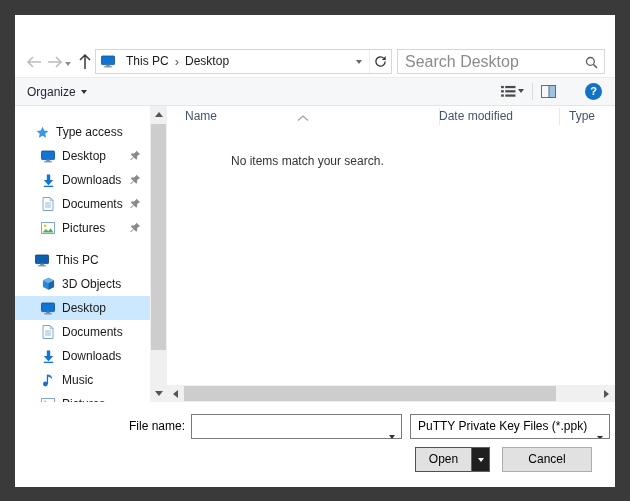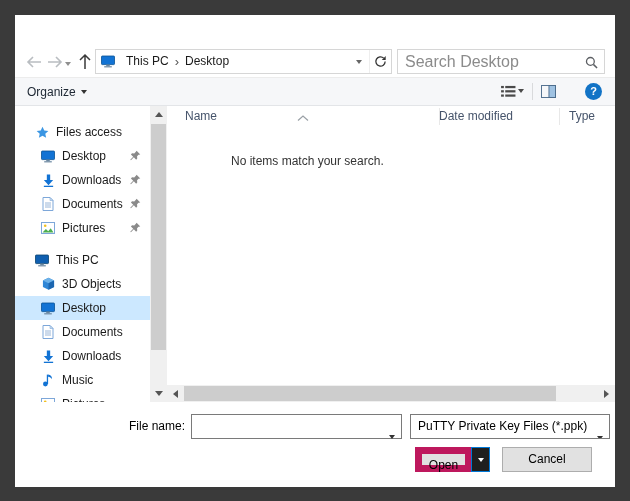--- a/index.html
+++ b/index.html
@@ -61,21 +61,21 @@
   .hsep { position:absolute; top:2px; width:1px; height:17px; background:#e8e8e8; }
   .sort-caret { position:absolute; left:130px; top:1px; }
   .empty-msg { position:absolute; left:64px; top:48px; font-size:12px; color:#333; white-space:nowrap; }
   
   .fname-label { position:absolute; left:0; top:399px; width:170px; height:25px; line-height:25px; text-align:right; font-size:12px; color:#000; }
   .fname-combo { position:absolute; left:176px; top:399px; width:211px; height:25px; border:1px solid #7a7a7a; background:#fff; }
   .fname-combo input { width:100%; height:100%; border:0; outline:none; padding:0 20px 0 6px; font-size:12px; font-family:"Liberation Sans",sans-serif; }
   .combo-dd { position:absolute; right:6px; top:10px; }
   .ftype-combo { position:absolute; left:395px; top:399px; width:200px; height:25px; border:1px solid #7a7a7a; background:#fff; font-size:12px; color:#000; line-height:23px; padding-left:7px; white-space:nowrap; overflow:hidden; }
   .btn { position:absolute; top:432px; height:25px; background:#e1e1e1; text-align:center; line-height:23px; font-size:12px; color:#000; }
-  .open-btn  { left:400px; width:57px; border:7px solid #be185d; }
+  .open-btn  { left:400px; width:57px; border:1px solid #be185d; }
   .open-dd   { position:absolute; left:456px; top:432px; width:19px; height:25px; background:#1f1f1f; border:1px solid #0078d7; display:flex; align-items:center; justify-content:center; }
   .cancel-btn{ left:487px; width:90px; border:1px solid #adadad; }
   
   .tri { width:0; height:0; display:inline-block; }
   .t-down  { border-left:4px solid transparent; border-right:4px solid transparent; border-top:5px solid #555; }
   .t-down.sm { border-left-width:3px; border-right-width:3px; border-top-width:4px; }
   .t-down.white { border-top-color:#fff; }
   .t-down.dark { border-top-color:#333; }
   .t-up    { border-left:4px solid transparent; border-right:4px solid transparent; border-bottom:5px solid #555; }
   .t-left  { border-top:4px solid transparent; border-bottom:4px solid transparent; border-right:5px solid #555; }
@@ -173,21 +173,21 @@
       <span class="tb-help">?</span>
     </div>
 
     <div class="sidebar">
       <div class="nav-item l0">
         <span class="ic">
             <svg width="13" height="13" viewBox="0 0 14 14">
               <path d="M7 .8l1.9 4 4.4.5-3.3 3 .9 4.3L7 10.5l-3.9 2.1.9-4.3-3.3-3 4.4-.5z" fill="#3b96e3"></path>
             </svg>
           </span>
-        <span>Files access</span>
+        <span>Type access</span>
       </div>
       <div class="nav-item l1">
         <span class="ic">
             <svg width="14" height="13" viewBox="0 0 14 13">
               <rect x="0.5" y="1" width="13" height="8.6" rx="0.8" fill="#1273d4" stroke="#085294" stroke-width="0.8"></rect>
               <rect x="5.2" y="9.6" width="3.6" height="1.6" fill="#6b87a0"></rect>
               <rect x="3.2" y="11.2" width="7.6" height="1.2" fill="#6b87a0"></rect>
             </svg>
           </span>
         <span>Desktop</span>

